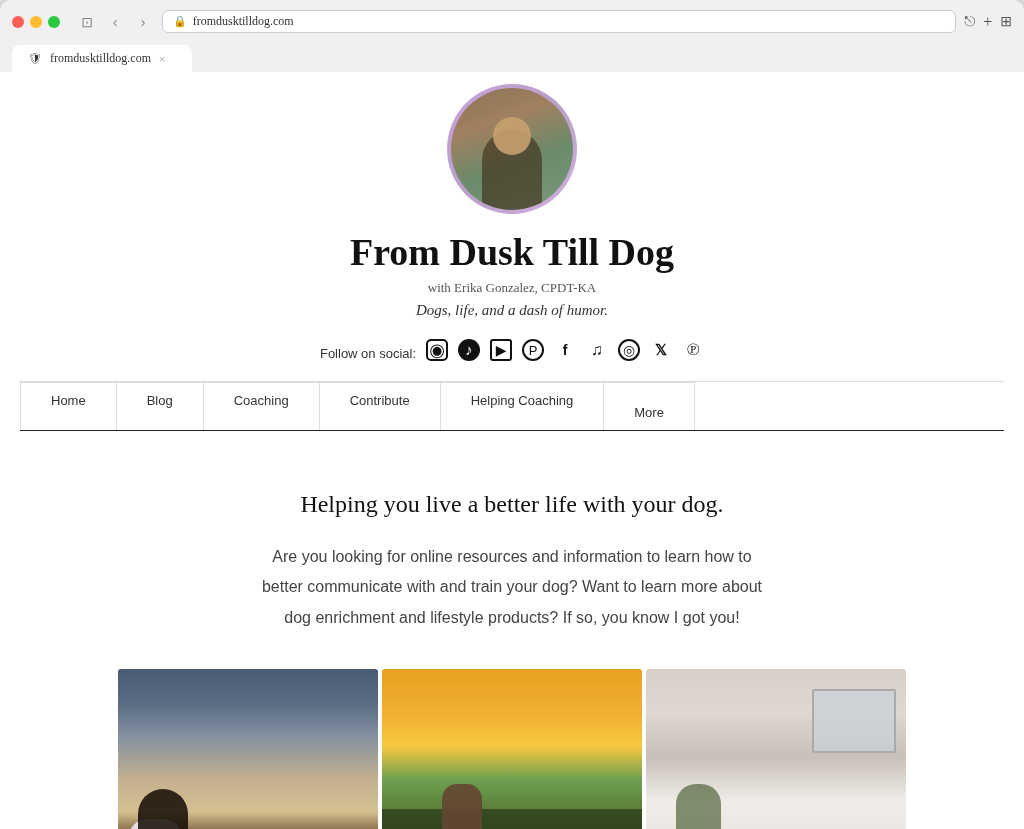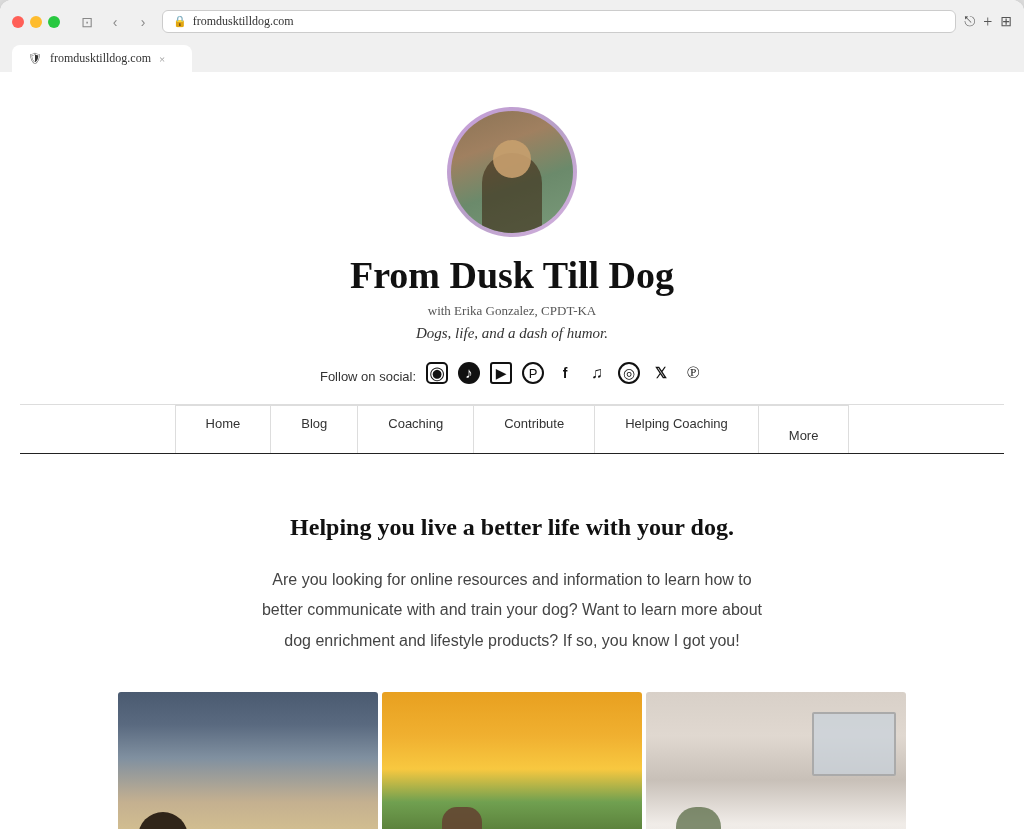--- a/index.html
+++ b/index.html
@@ -122,21 +122,21 @@
 
     
     .page-content {
       background: #fff;
       flex: 1;
       overflow-y: auto;
     }
 
     .site-header {
       text-align: center;
-      padding: 35px 20px 20px;
+      padding: 12px 20px 20px;
     }
 
     .avatar-container {
       display: inline-block;
       position: relative;
       margin-bottom: 16px;
     }
 
     .avatar-ring {
       width: 130px;
@@ -239,21 +239,21 @@
       color: #111;
       cursor: pointer;
       text-decoration: none;
     }
 
     
     .site-nav {
       border-top: 1px solid #ddd;
       border-bottom: 1px solid #222;
       display: flex;
-      justify-content: center;
+      justify-content: flex-start;
     }
 
     .nav-inner {
       display: flex;
       border: 1px solid #ddd;
       border-bottom: none;
     }
 
     .nav-item {
       padding: 10px 30px;
@@ -273,21 +273,21 @@
 
     
     .main-content {
       padding: 40px 20px 30px;
       text-align: center;
     }
 
     .hero-heading {
       font-family: Georgia, serif;
       font-size: 24px;
-      font-weight: bold;
+      font-weight: normal;
       color: #111;
       margin-bottom: 24px;
     }
 
     .hero-body {
       font-family: Arial, sans-serif;
       font-size: 16px;
       color: #444;
       line-height: 1.9;
       max-width: 520px;

